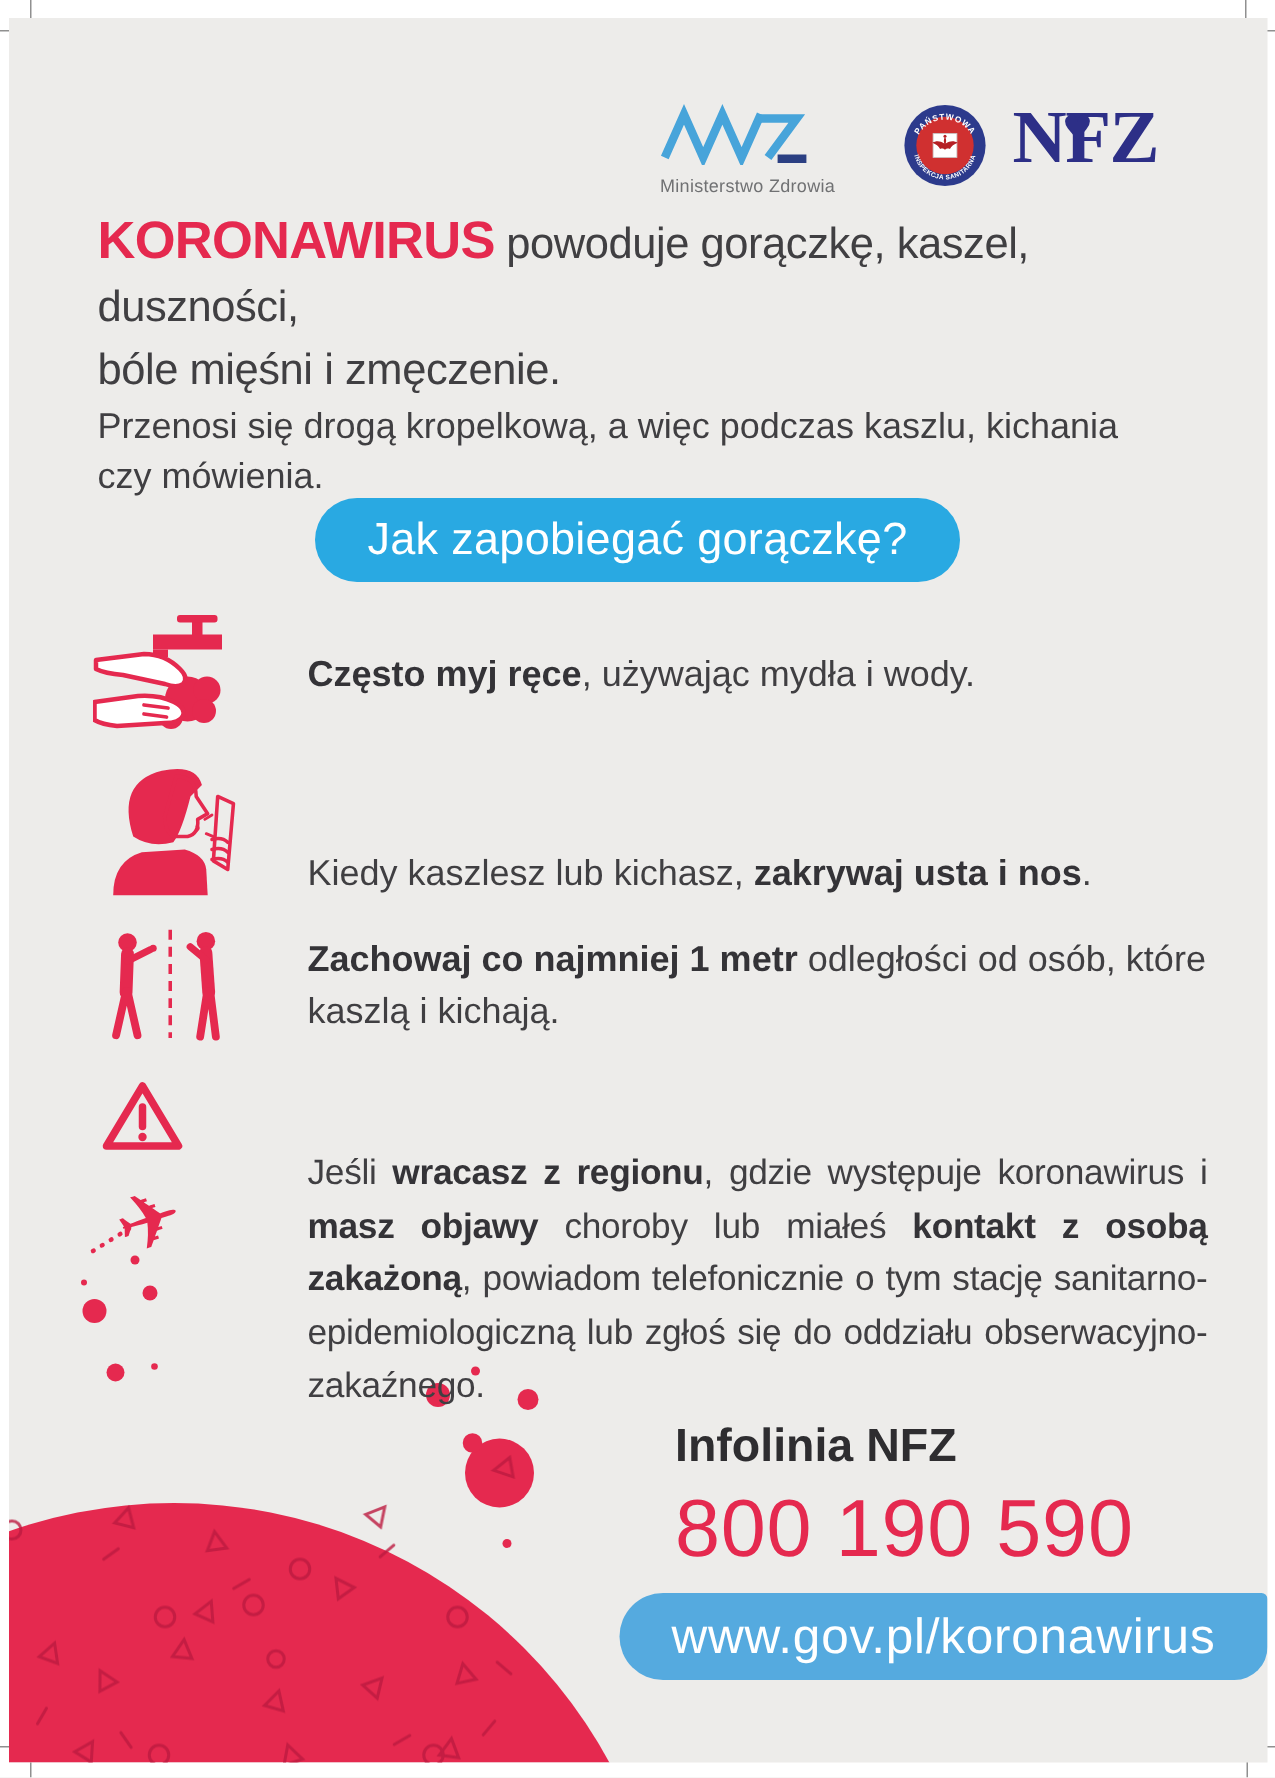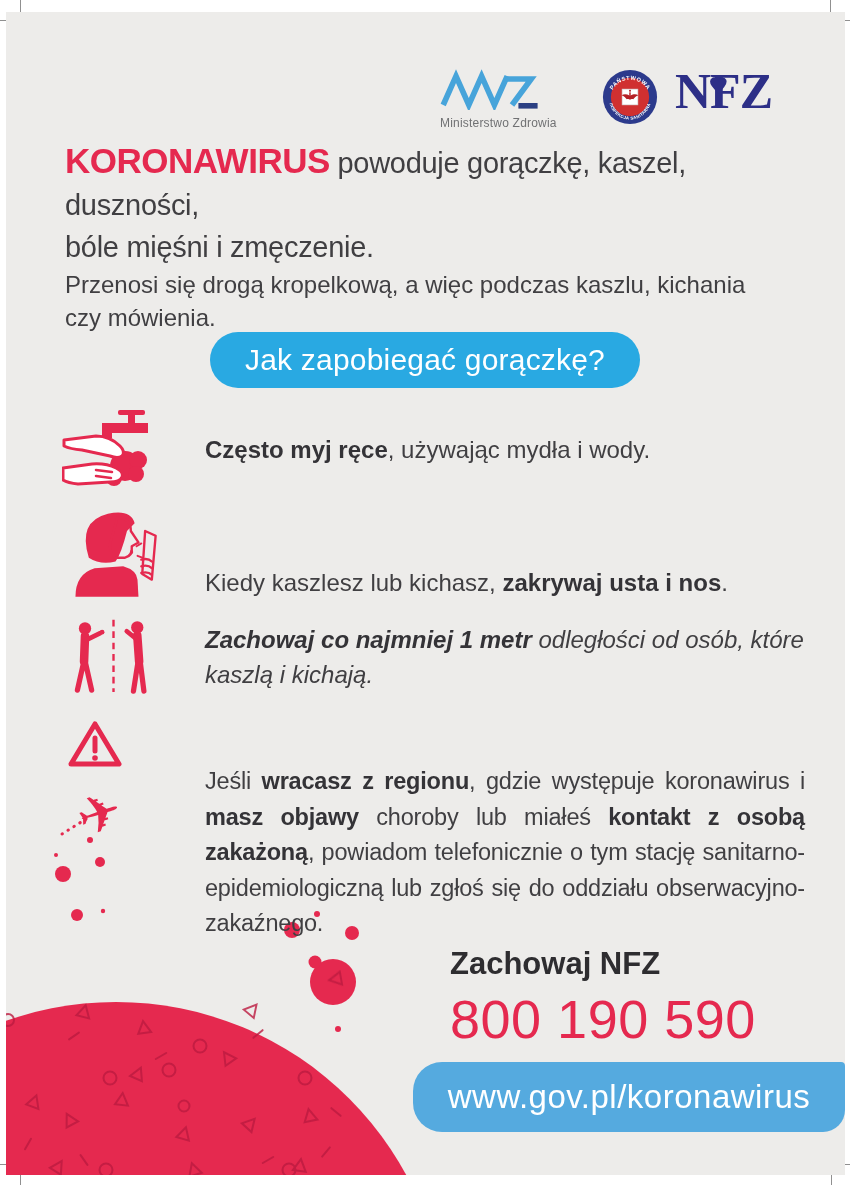--- a/index.html
+++ b/index.html
@@ -33,27 +33,27 @@
   .cta{left:204px;top:320px;width:430px;height:56px;border-radius:28px;
        background:var(--blue_button);color:#fff;font-size:30px;font-weight:400;
        display:flex;align-items:center;justify-content:center;letter-spacing:.2px;}
 
   
   .tip-icon{position:absolute;z-index:1;}
   .tip-text{position:absolute;left:199px;z-index:1;font-size:24px;color:var(--text);}
   .tip-text strong{font-weight:bold;color:#343337;}
   .t1{top:424px;}
   .t2{top:519px;margin-top:38px;}
-  .t3{top:610px;width:615px;line-height:35px;font-style:italic;}
+  .t3{top:610px;width:615px;line-height:35px;}
   .t4{top:752px;width:600px;line-height:35.5px;font-size:23.5px;letter-spacing:-.2px;text-align:justify;}
 
   
   .hotline-label{left:444px;top:934px;font-size:31px;font-weight:bold;color:#2e2d30;}
   .hotline-number{left:444px;top:976px;font-size:54px;font-weight:normal;color:var(--pink);letter-spacing:.5px;}
-  .urlbar{left:407px;top:1050px;right:0;height:70px;background:var(--blue_bar);
+  .urlbar{left:407px;top:1050px;right:0;height:58px;background:var(--blue_bar);
           border-radius:29px 4px 22px 29px;color:#fff;font-size:33px;
           display:flex;align-items:center;justify-content:center;letter-spacing:.5px;}
 
   
   .f-pink{fill:var(--pink);}
   .s-pink{stroke:var(--pink);fill:none;}
   .hand{fill:#fff;stroke:var(--pink);stroke-width:3;stroke-linejoin:round;}
   .pat{stroke:var(--pink_dark);fill:none;stroke-width:2;opacity:.8;}
   .dots{fill:var(--pink);}
 </style>
@@ -213,19 +213,19 @@
       <circle cx="39" cy="44" r="2.8" class="f-pink"></circle>
     </g>
     <g>
       <text x="22" y="116" font-size="52" transform="rotate(-18 50 100)" class="f-pink" style="font-family:'DejaVu Sans',sans-serif">✈</text>
       <line x1="6" y1="120" x2="30" y2="105" class="s-pink" stroke-width="3" stroke-dasharray="0.5 6.5" stroke-linecap="round"></line>
       <circle cx="34" cy="126" r="3" class="f-pink"></circle>
     </g>
   </svg>
   <div class="tip-text t4"><span>Jeśli </span><strong>wracasz z regionu</strong><span>, gdzie występuje koronawirus i </span><strong>masz objawy</strong><span> choroby lub miałeś </span><strong>kontakt z osobą zakażoną</strong><span>, powiadom telefonicznie o tym stację sanitarno-epidemiologiczną lub zgłoś się do oddziału obserwacyjno-zakaźnego.</span></div>
 
-  <div class="layer hotline-label">Zachowaj NFZ</div>
+  <div class="layer hotline-label">Infolinia NFZ</div>
   <div class="layer hotline-number">800 190 590</div>
   <div class="layer urlbar">
     <span>www.gov.pl/koronawirus</span>
   </div>
 
 </div>
 
 </body></html>

